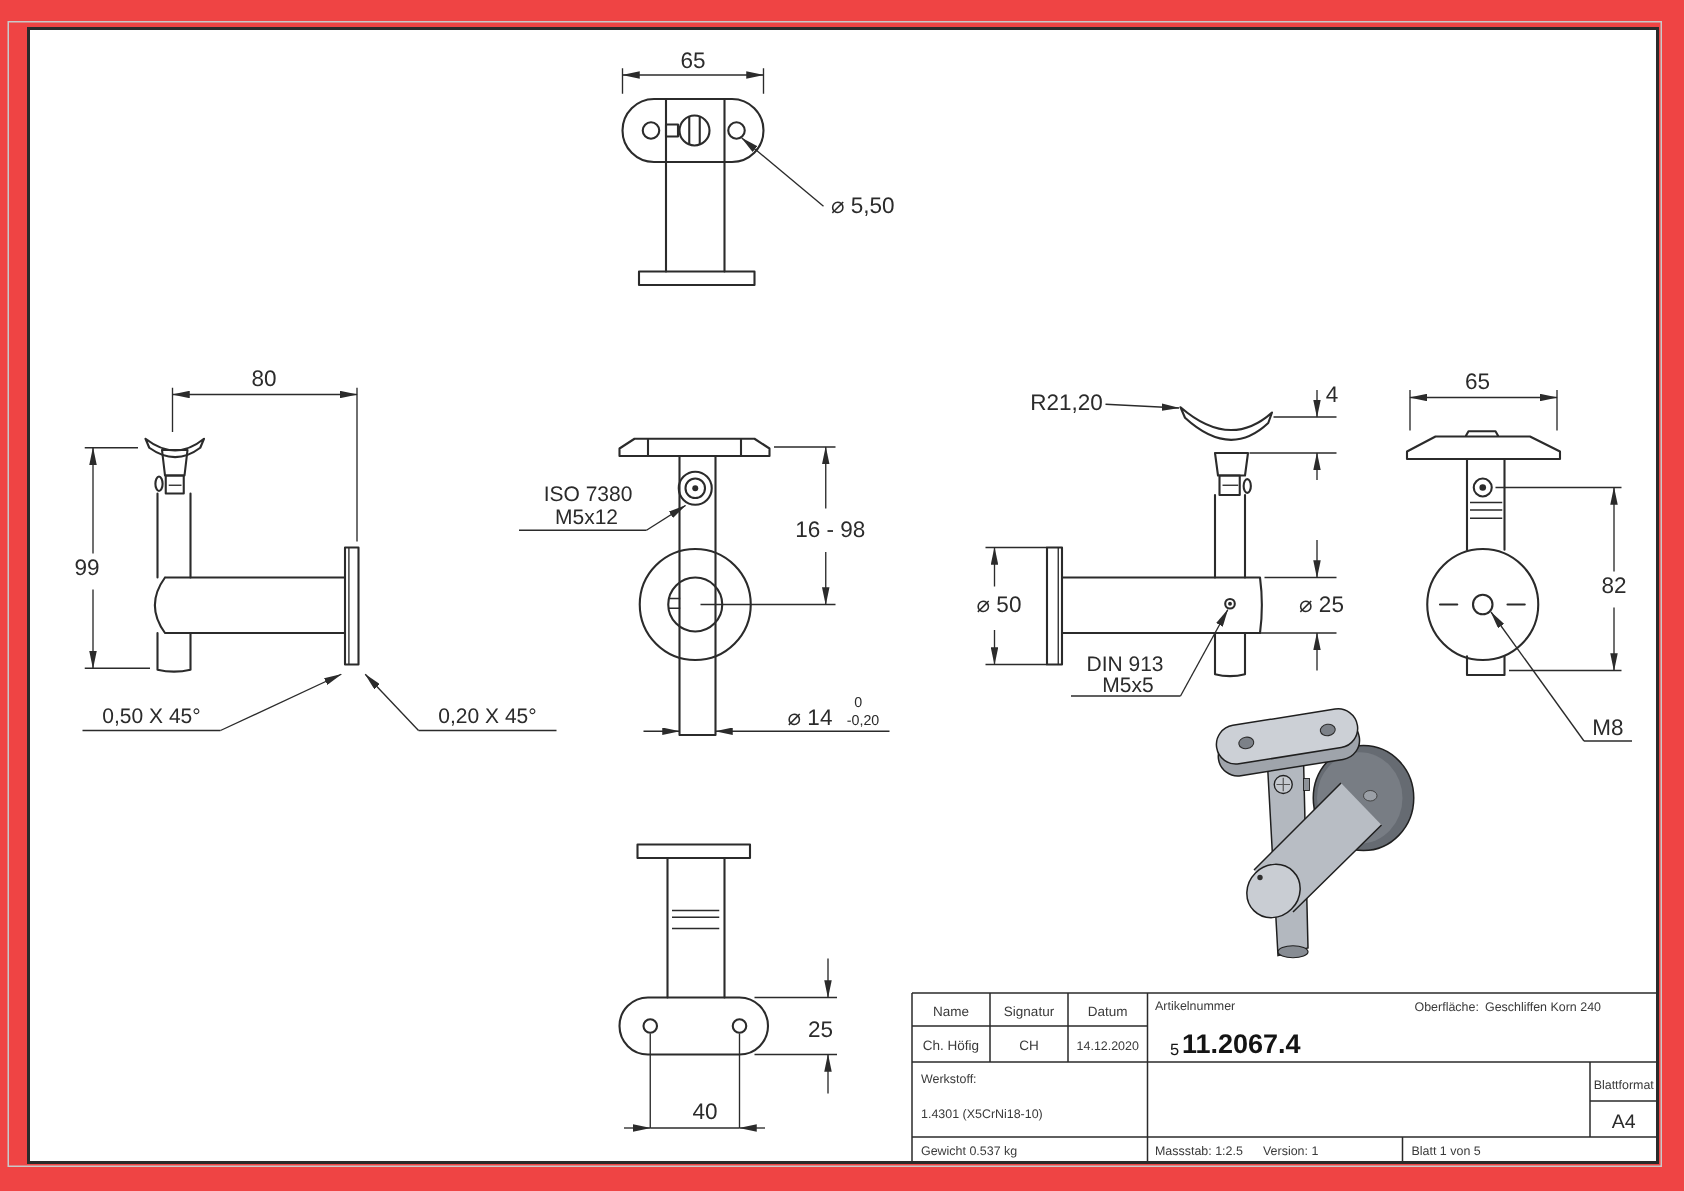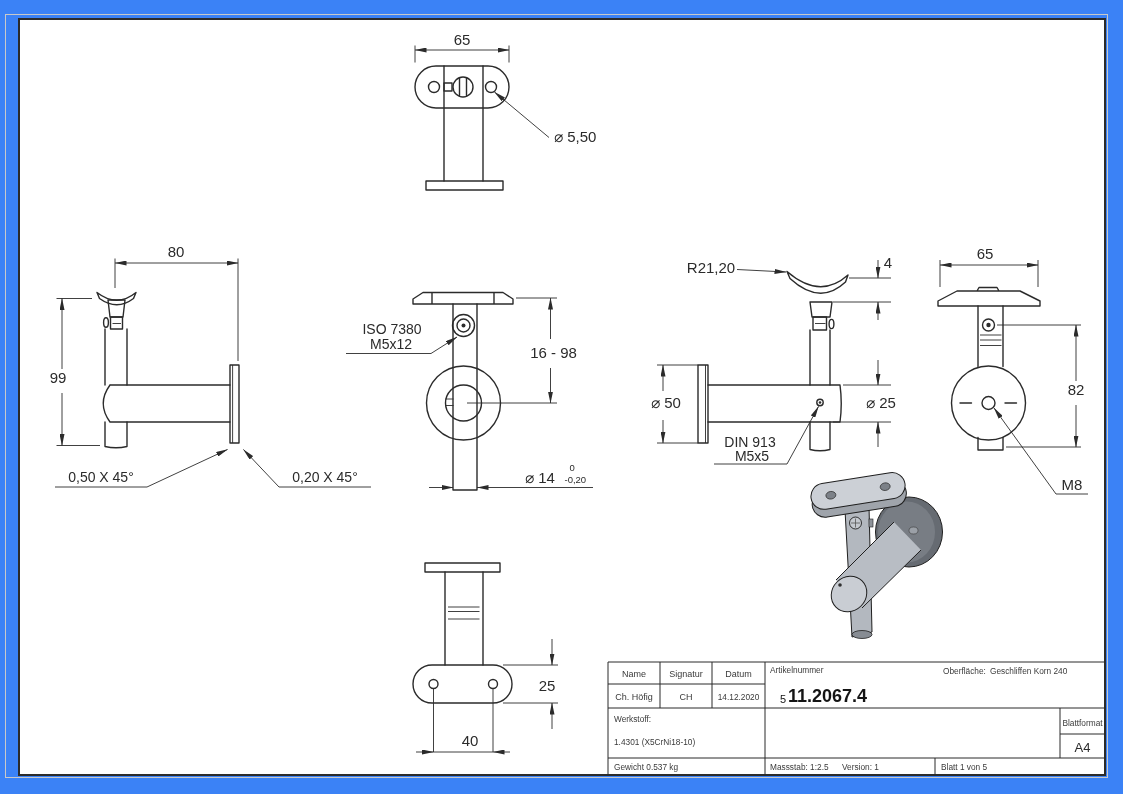--- a/index.html
+++ b/index.html
@@ -1,16 +1,16 @@
 <!DOCTYPE html>
 <html><head>
 <meta charset="utf-8">
 <style>
   html,body{margin:0;padding:0;background:#ffffff;}
-  .sheet{position:relative;width:1123px;height:794px;background:#3b82f6;overflow:hidden;}
+  .sheet{position:relative;width:1123px;height:794px;background:#ef4444;overflow:hidden;}
   svg text{font-family:"Liberation Sans","DejaVu Sans",sans-serif;fill:#2b2b2b;}
   .t15{font-size:15px;}
   .t14{font-size:14px;}
   .tol{font-size:9.5px;}
   .mid{text-anchor:middle;}
   .p{fill:none;stroke:#2b2b2b;stroke-width:1.4;stroke-linecap:round;stroke-linejoin:round;}
   .d{fill:none;stroke:#2b2b2b;stroke-width:0.9;}
   .tbl{fill:none;stroke:#2b2b2b;stroke-width:1;}
   .tbt{font-size:9px;fill:#3a3a3a;}
   .tbs{font-size:8.3px;fill:#3a3a3a;}

